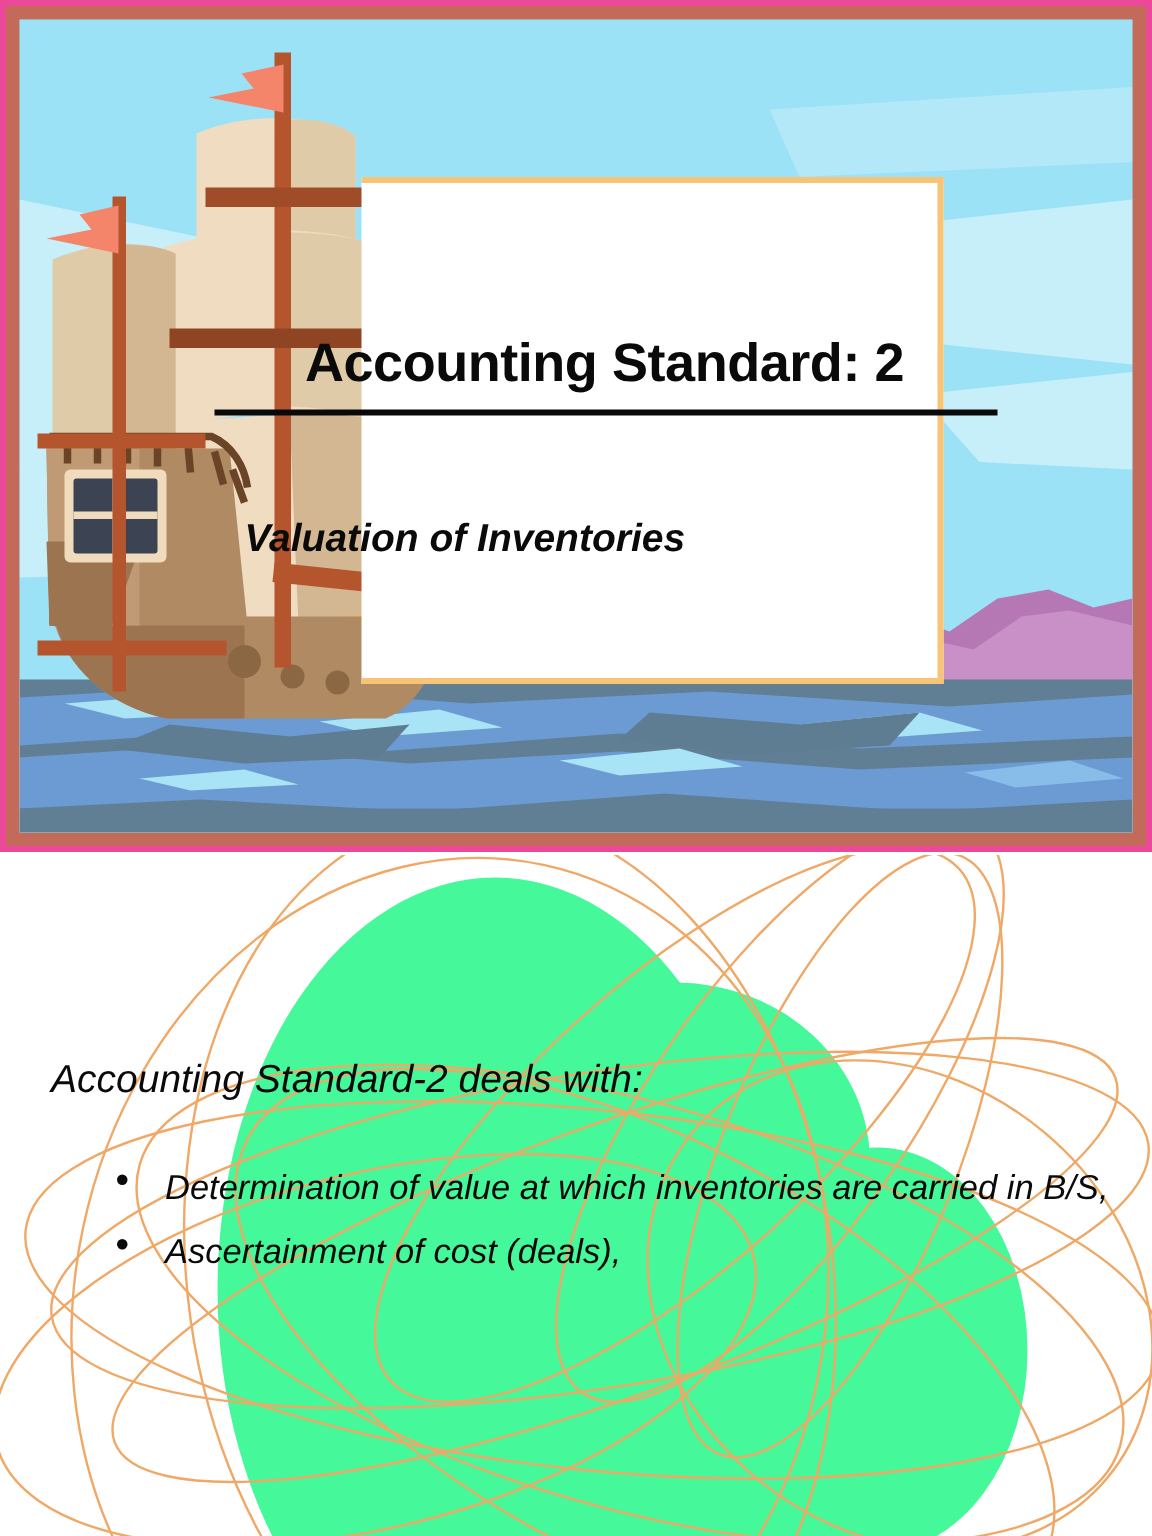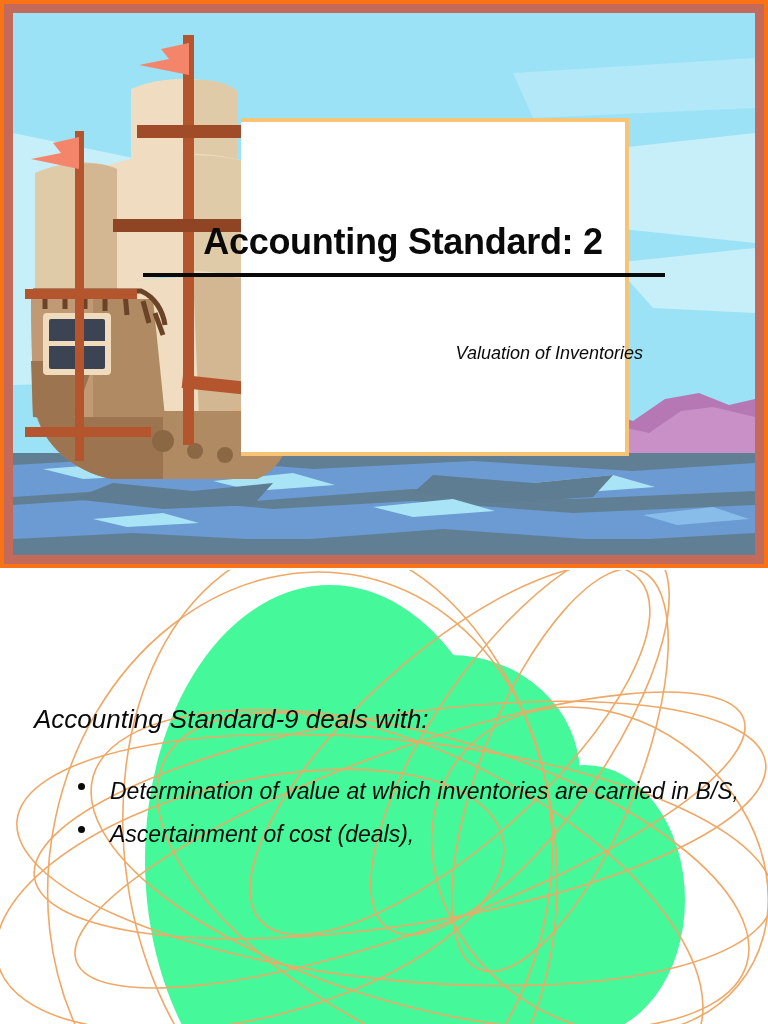--- a/index.html
+++ b/index.html
@@ -6,21 +6,21 @@
   body{
     width:768px;height:1024px;overflow:hidden;
     font-family:"Liberation Sans", sans-serif;
     position:relative;
   }
 
   
   #slide-title{
     position:absolute;left:0;top:0;width:768px;height:568px;
     box-sizing:border-box;
-    background:#f97316;
+    background:#ec4899;
   }
   #title-frame{
     position:absolute;left:4px;top:4px;
     width:760px;height:560px;
     box-sizing:border-box;
     border:9px solid #c36a5b;
     background:#9be2f7;
     overflow:hidden;
   }
   #title-art{
@@ -50,25 +50,26 @@
     font-family:"Liberation Sans", sans-serif;
   }
   #title-heading-underline{
     position:absolute;z-index:6;
     left:130px;top:260px;width:522px;height:4px;
     background:#0a0a0a;
   }
   #title-subheading{
     position:absolute;z-index:6;
     left:150px;top:330px;width:480px;
-    text-align:right;
-    font-size:18px;font-style:italic;
+    text-align:left;
+    font-size:26px;font-style:italic;
     color:#0a0a0a;
     white-space:nowrap;
     font-family:"Liberation Sans", sans-serif;
+    font-weight:bold;
   }
 
   
   #slide-content{
     position:absolute;left:0;top:570px;width:768px;height:454px;
     background:#ffffff;overflow:hidden;
   }
   #content-art{
     position:absolute;left:0;top:0;width:768px;height:454px;
     display:block;z-index:1;
@@ -239,21 +240,21 @@
       <ellipse cx="560" cy="200" rx="215" ry="78" transform="rotate(-68 560 200)"></ellipse>
       <ellipse cx="300" cy="300" rx="250" ry="300" transform="rotate(12 300 300)"></ellipse>
       <ellipse cx="340" cy="280" rx="215" ry="310" transform="rotate(-8 340 280)"></ellipse>
       <ellipse cx="430" cy="330" rx="300" ry="140" transform="rotate(28 430 330)"></ellipse>
       <ellipse cx="250" cy="330" rx="260" ry="118" transform="rotate(-14 250 330)"></ellipse>
       <ellipse cx="600" cy="300" rx="180" ry="150" transform="rotate(40 600 300)"></ellipse>
     </g>
   </svg>
 
   <div id="content-text">
-    <div id="content-lead">Accounting Standard-9 deals with:</div>
+    <div id="content-lead">Accounting Standard-2 deals with:</div>
 
     <ul id="bullet-list">
       <li>
         <span class="bullet-dot"></span>
         <span>Determination of value at which inventories are carried in B/S,</span>
       </li>
       <li>
         <span class="bullet-dot"></span>
         <span>Ascertainment of cost (deals),</span>
       </li>

